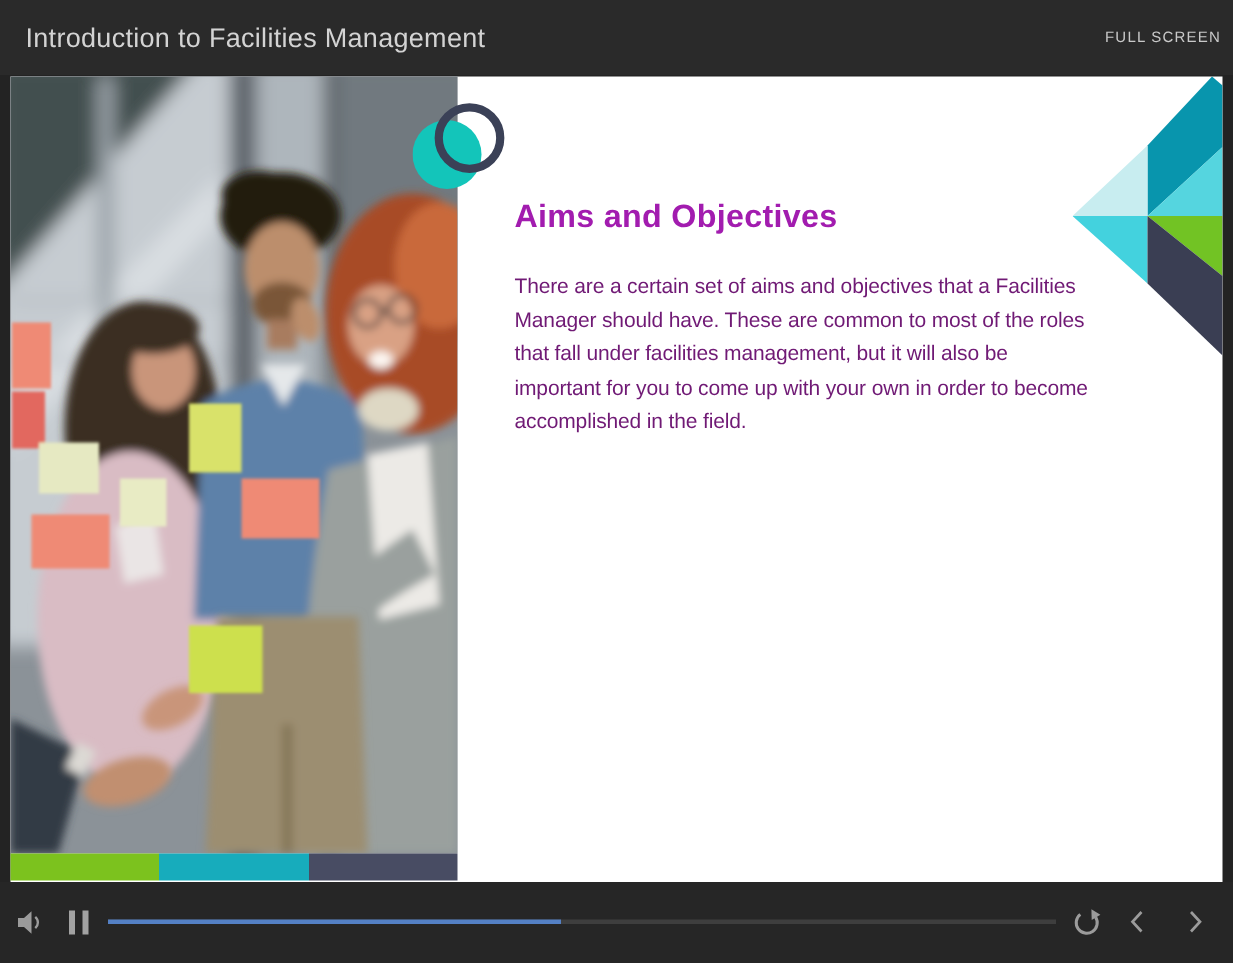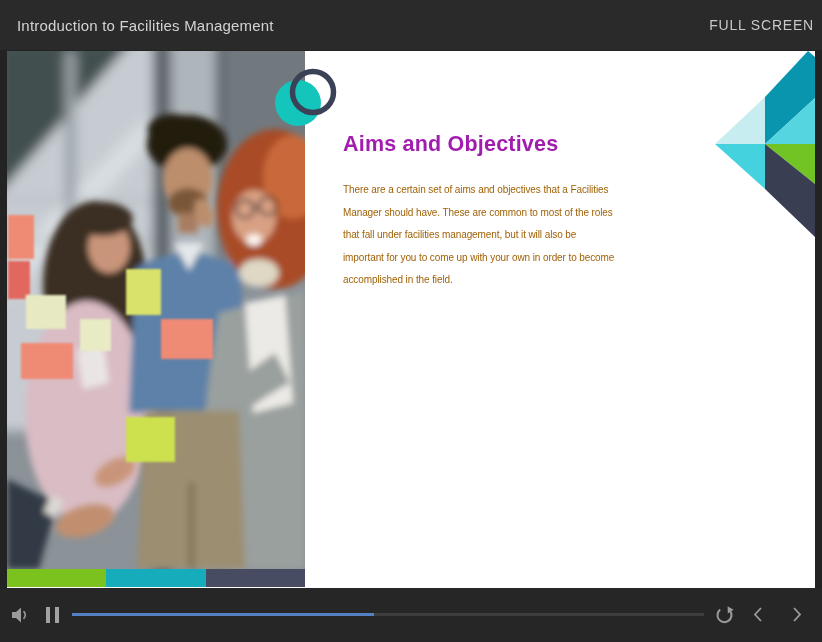--- a/index.html
+++ b/index.html
@@ -6,39 +6,39 @@
   body{
     width:822px;height:642px;position:relative;overflow:hidden;
     background:#232323;font-family:"Liberation Sans",sans-serif;
   }
   
   .topbar{
     position:absolute;left:0;top:0;width:822px;height:50px;background:#2a2a2a;
     display:flex;align-items:center;justify-content:space-between;
     padding:0 8px 0 17px;box-sizing:border-box;z-index:5;
   }
-  .course-title{color:#d3d3d3;font-size:15px;letter-spacing:.2px;}
+  .course-title{color:#d3d3d3;font-size:18px;letter-spacing:.2px;}
   .fullscreen-btn{
     background:none;border:none;cursor:pointer;color:#c9c9c9;
-    font-family:"Liberation Sans",sans-serif;font-size:14px;letter-spacing:.8px;padding:4px 0;
+    font-family:"Liberation Sans",sans-serif;font-size:10px;letter-spacing:.8px;padding:4px 0;
   }
   
   .slide{position:absolute;left:7px;top:51px;width:808px;height:537px;background:#ffffff;}
   .photo{position:absolute;left:0;top:0;width:298px;height:518px;overflow:hidden;background:#8b9298;}
   .photo svg{display:block;}
   .stripes{position:absolute;left:0;top:518px;width:298px;height:18px;display:flex;}
   .stripes span{flex:1;}
   .logo{position:absolute;left:268px;top:14px;width:66px;height:62px;z-index:3;}
   .slide-title{
     position:absolute;left:336px;top:81px;margin:0;font-size:21.5px;font-weight:bold;
     color:#a21caf;letter-spacing:.2px;
   }
   .slide-body{
     position:absolute;left:336px;top:128px;width:430px;margin:0;
-    font-size:10px;line-height:22.5px;letter-spacing:-.1px;color:#a16207;white-space:pre-line;
+    font-size:14px;line-height:22.5px;letter-spacing:-.1px;color:#701a75;white-space:pre-line;
   }
   .tris{position:absolute;right:0;top:0;width:100px;height:191px;}
   
   .playerbar{position:absolute;left:0;top:588px;width:822px;height:54px;background:#262626;}
   .pbtn{position:absolute;background:none;border:none;padding:0;cursor:pointer;line-height:0;}
   .vol{left:11px;top:18px;}
   .pause{left:46px;top:19px;width:13px;height:16px;}
   .pause i{display:inline-block;width:4px;height:16px;background:#a2a2a2;}
   .pause i:first-child{margin-right:5px;}
   .progress{position:absolute;left:72px;top:25px;width:632px;height:3px;background:#3e3e3e;cursor:pointer;}

